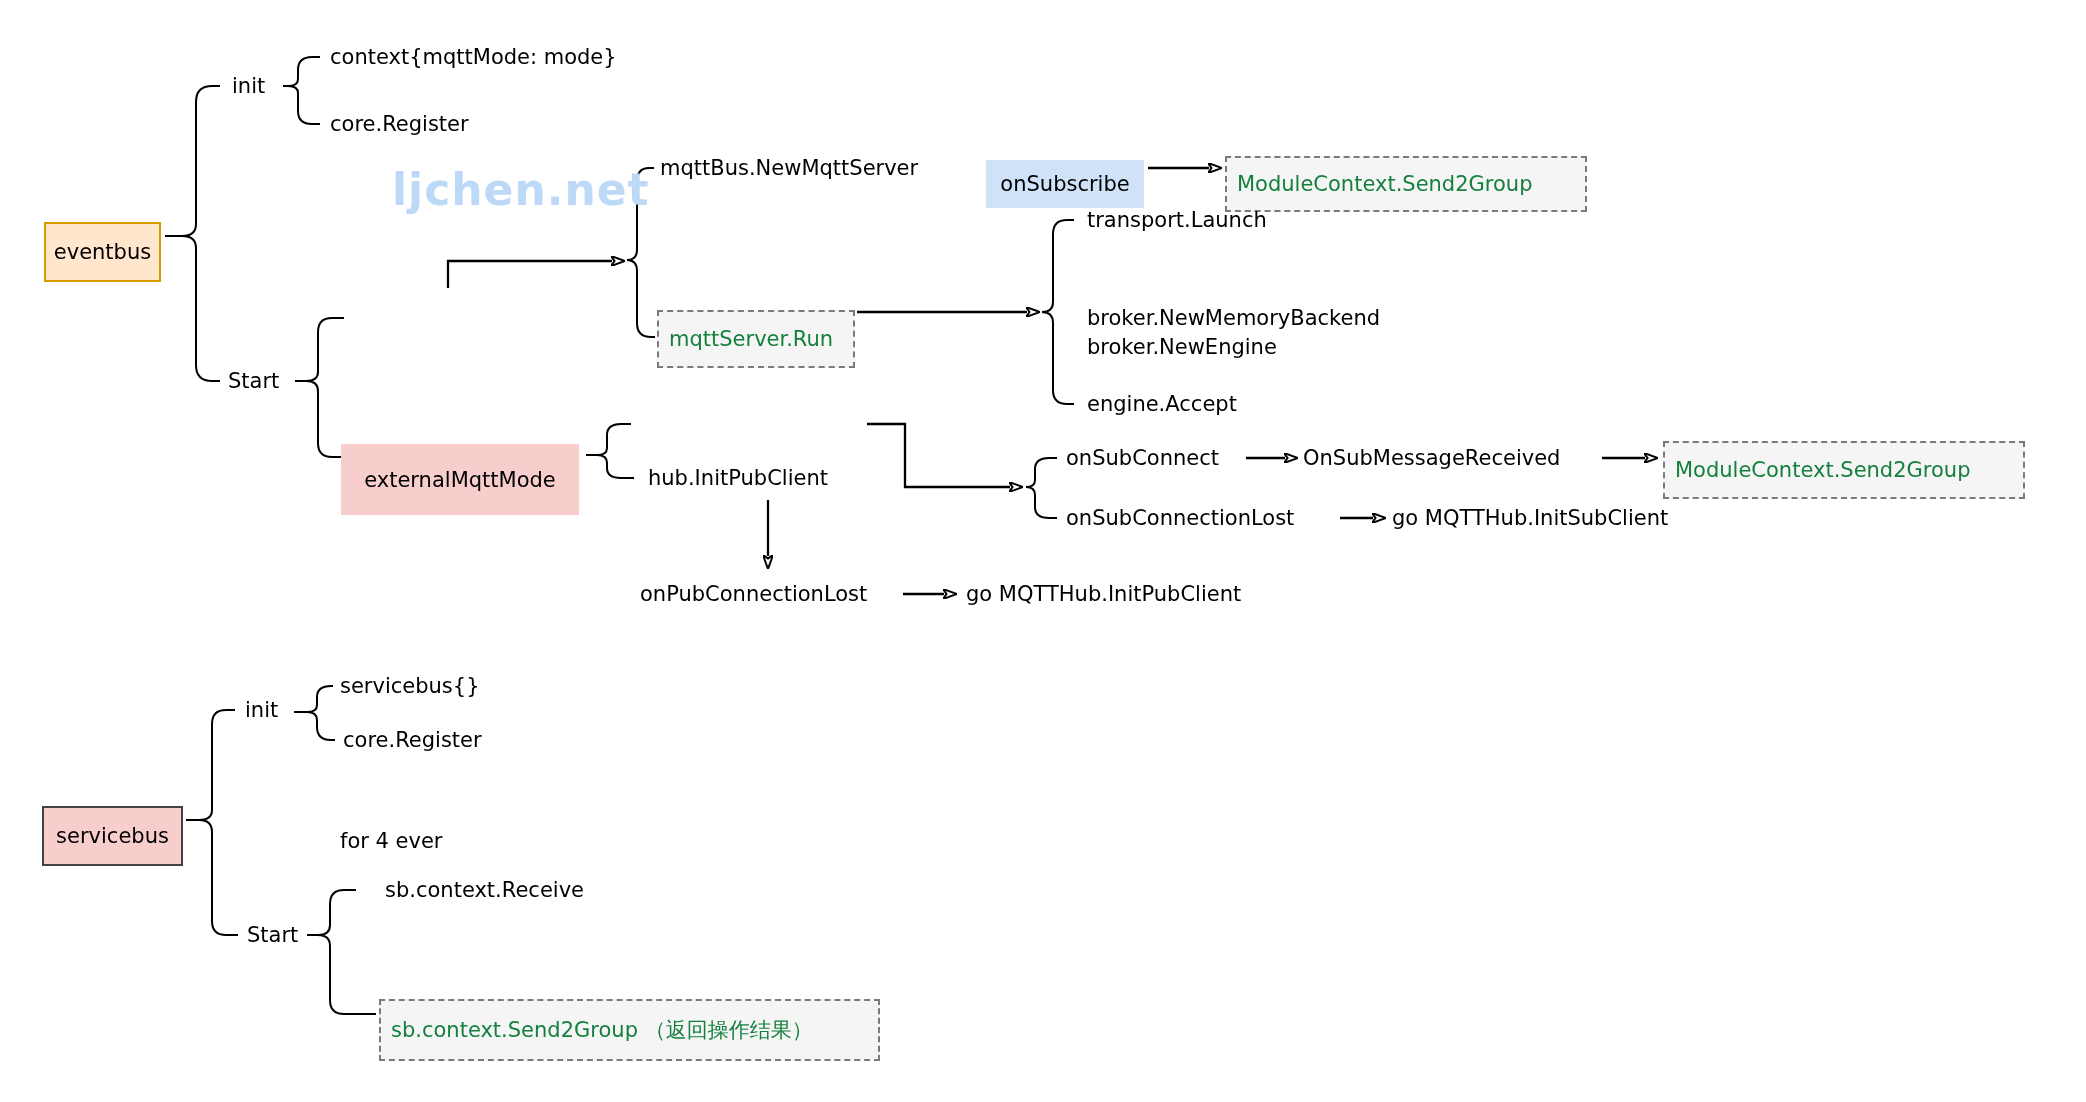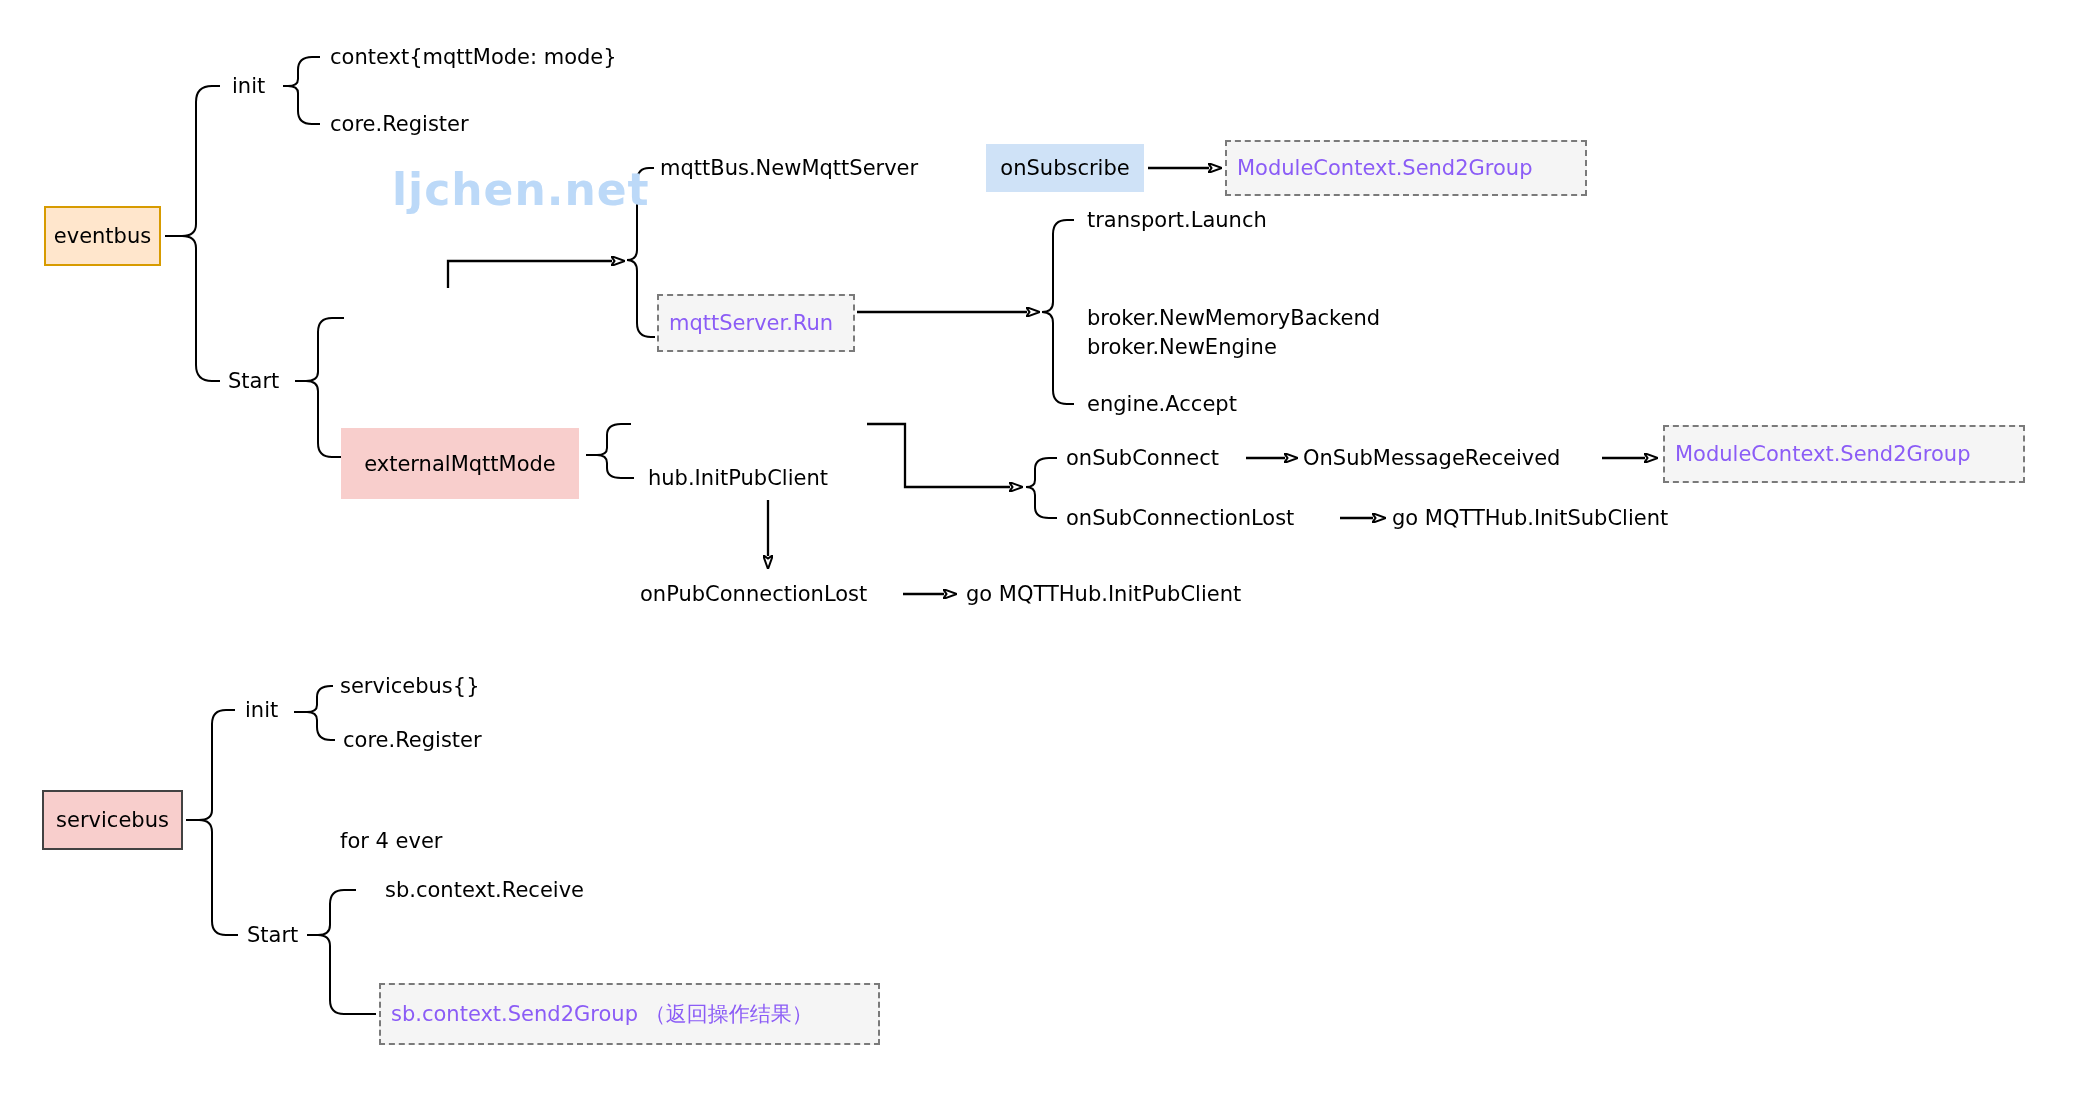--- a/index.html
+++ b/index.html
@@ -18,39 +18,40 @@
     white-space:nowrap;
   }
   .box{
     position:absolute;
     display:flex;
     align-items:center;
     justify-content:center;
     font-size:21px;
     white-space:nowrap;
     box-sizing:border-box;
+    margin-top:16px;
   }
   .box-root{
     background:var(--root-orange-fill,#ffe6cc);
     border:2.5px solid var(--root-orange-border,#d79b00);
   }
   .box-pink{
     background:var(--mode-pink-fill,#f8cecc);
   }
   .box-pink-bordered{
     background:var(--mode-pink-fill,#f8cecc);
     border:2.5px solid var(--servicebus-border,#424242);
   }
   .box-blue{
     background:var(--callback-blue-fill,#cfe2f7);
   }
   .box-dashed{
     background:var(--dashed-fill,#f5f5f5);
     border:2px dashed var(--dashed-border,#7a7a7a);
-    color:#8b5cf6;
+    color:#15803d;
     justify-content:flex-start;
     padding-left:10px;
   }
   .watermark{
     position:absolute;
     font-size:44px;
     font-weight:bold;
     letter-spacing:1px;
     color:var(--watermark,#bcd9f8);
     white-space:nowrap;

